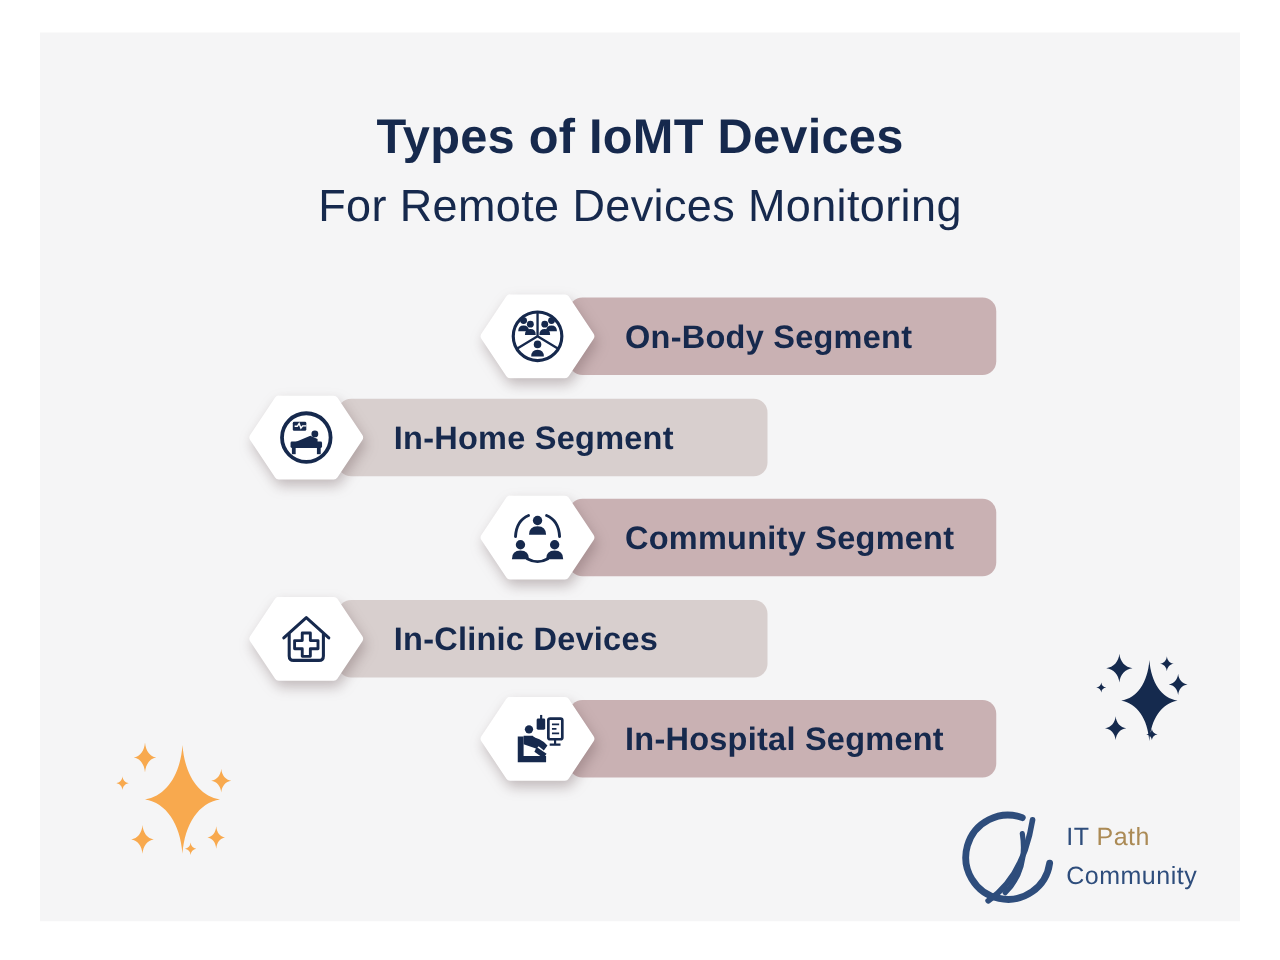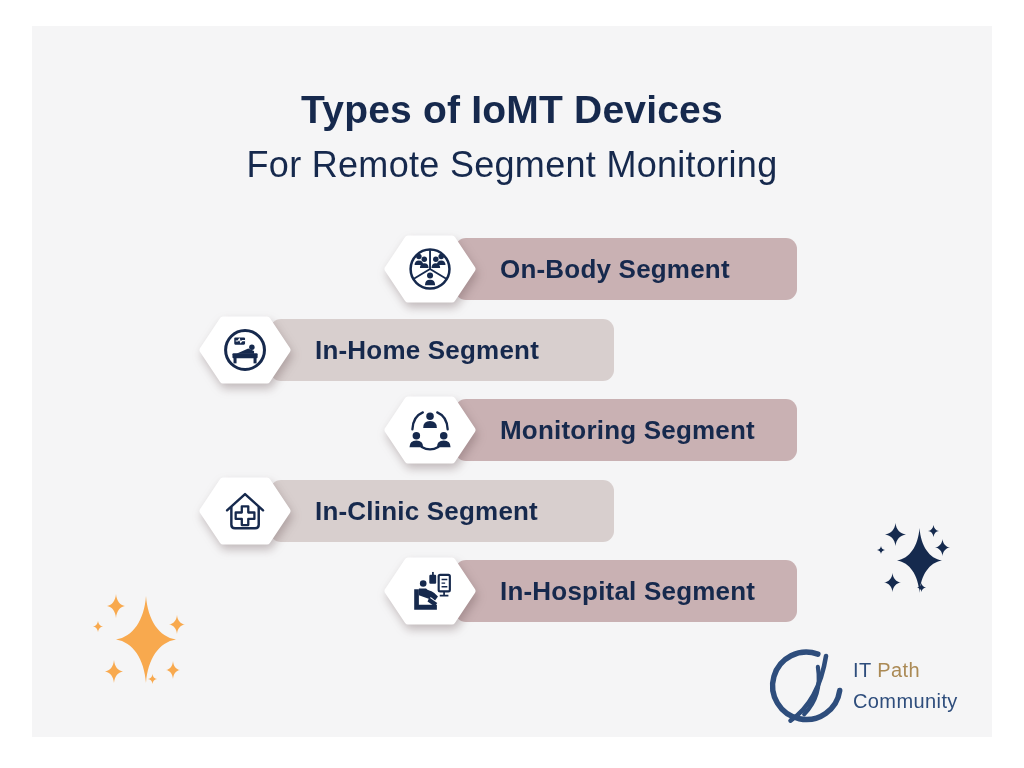--- a/index.html
+++ b/index.html
@@ -55,21 +55,21 @@
   .logo-text .gold{color:var(--logo-gold);}
 </style>
 </head>
 <body>
 
 <div class="page">
   <div class="card"></div>
 
   <div class="title-block">
     <h1>Types of IoMT Devices</h1>
-    <h2>For Remote Segment Monitoring</h2>
+    <h2>For Remote Devices Monitoring</h2>
   </div>
 
   <div class="rows">
   <div class="row r-right" style="top: 235px;">
     <div class="banner" style="background: var(--banner-dark);"></div>
     <div class="badge">
       <svg viewBox="0 0 92 68" aria-hidden="true">
         <path d="M24 4 H68 L88 34 L68 64 H24 L4 34 Z" fill="#ffffff" stroke="#ffffff" stroke-width="7" stroke-linejoin="round"></path>
         <g class="icon-slot" transform="translate(23,11) scale(0.72)">
               <circle cx="32" cy="32" r="27" fill="none" stroke="currentColor" stroke-width="3.5"></circle>
@@ -125,36 +125,36 @@
                 <path d="M22.5 29q0-9.5 9.5-9.5T41.5 29z"></path>
                 <circle cx="13" cy="40" r="5.2"></circle>
                 <path d="M3.5 56q0-9.5 9.5-9.5T22.5 56z"></path>
                 <circle cx="51" cy="40" r="5.2"></circle>
                 <path d="M41.5 56q0-9.5 9.5-9.5T60.5 56z"></path>
               </g>
               <path d="M7.5 31Q8.5 13 22 7.5M42 7.5Q55.5 13 56.5 31M20.5 55.5q11.5 6.5 23 0" stroke="currentColor" stroke-width="3.2" fill="none" stroke-linecap="round"></path>
             </g>
       </svg>
     </div>
-    <div class="label">Monitoring Segment</div>
+    <div class="label">Community Segment</div>
   </div>
 
   <div class="row r-left" style="top: 477px;">
     <div class="banner" style="background: var(--banner-light);"></div>
     <div class="badge">
       <svg viewBox="0 0 92 68" aria-hidden="true">
         <path d="M24 4 H68 L88 34 L68 64 H24 L4 34 Z" fill="#ffffff" stroke="#ffffff" stroke-width="7" stroke-linejoin="round"></path>
         <g class="icon-slot" transform="translate(23,11) scale(0.72)">
               <path d="M7 31 32 8.5 57 31" fill="none" stroke="currentColor" stroke-width="3.4" stroke-linecap="round" stroke-linejoin="round"></path>
               <path d="M13 26.5V51q0 5 5 5h28q5 0 5-5V26.5" fill="none" stroke="currentColor" stroke-width="3.4"></path>
               <path d="M27.5 25.5h9v8.5h8.5v9h-8.5v8.5h-9V43H19v-9h8.5z" fill="none" stroke="currentColor" stroke-width="3.2" stroke-linejoin="round"></path>
             </g>
       </svg>
     </div>
-    <div class="label">In-Clinic Segment</div>
+    <div class="label">In-Clinic Devices</div>
   </div>
 
   <div class="row r-right" style="top: 557px;">
     <div class="banner" style="background: var(--banner-dark);"></div>
     <div class="badge">
       <svg viewBox="0 0 92 68" aria-hidden="true">
         <path d="M24 4 H68 L88 34 L68 64 H24 L4 34 Z" fill="#ffffff" stroke="#ffffff" stroke-width="7" stroke-linejoin="round"></path>
         <g class="icon-slot" transform="translate(23,11) scale(0.72)">
               <g fill="currentColor">
                 <path d="M10 29.5V58h31.5v-7H16.5V29.5z"></path>

